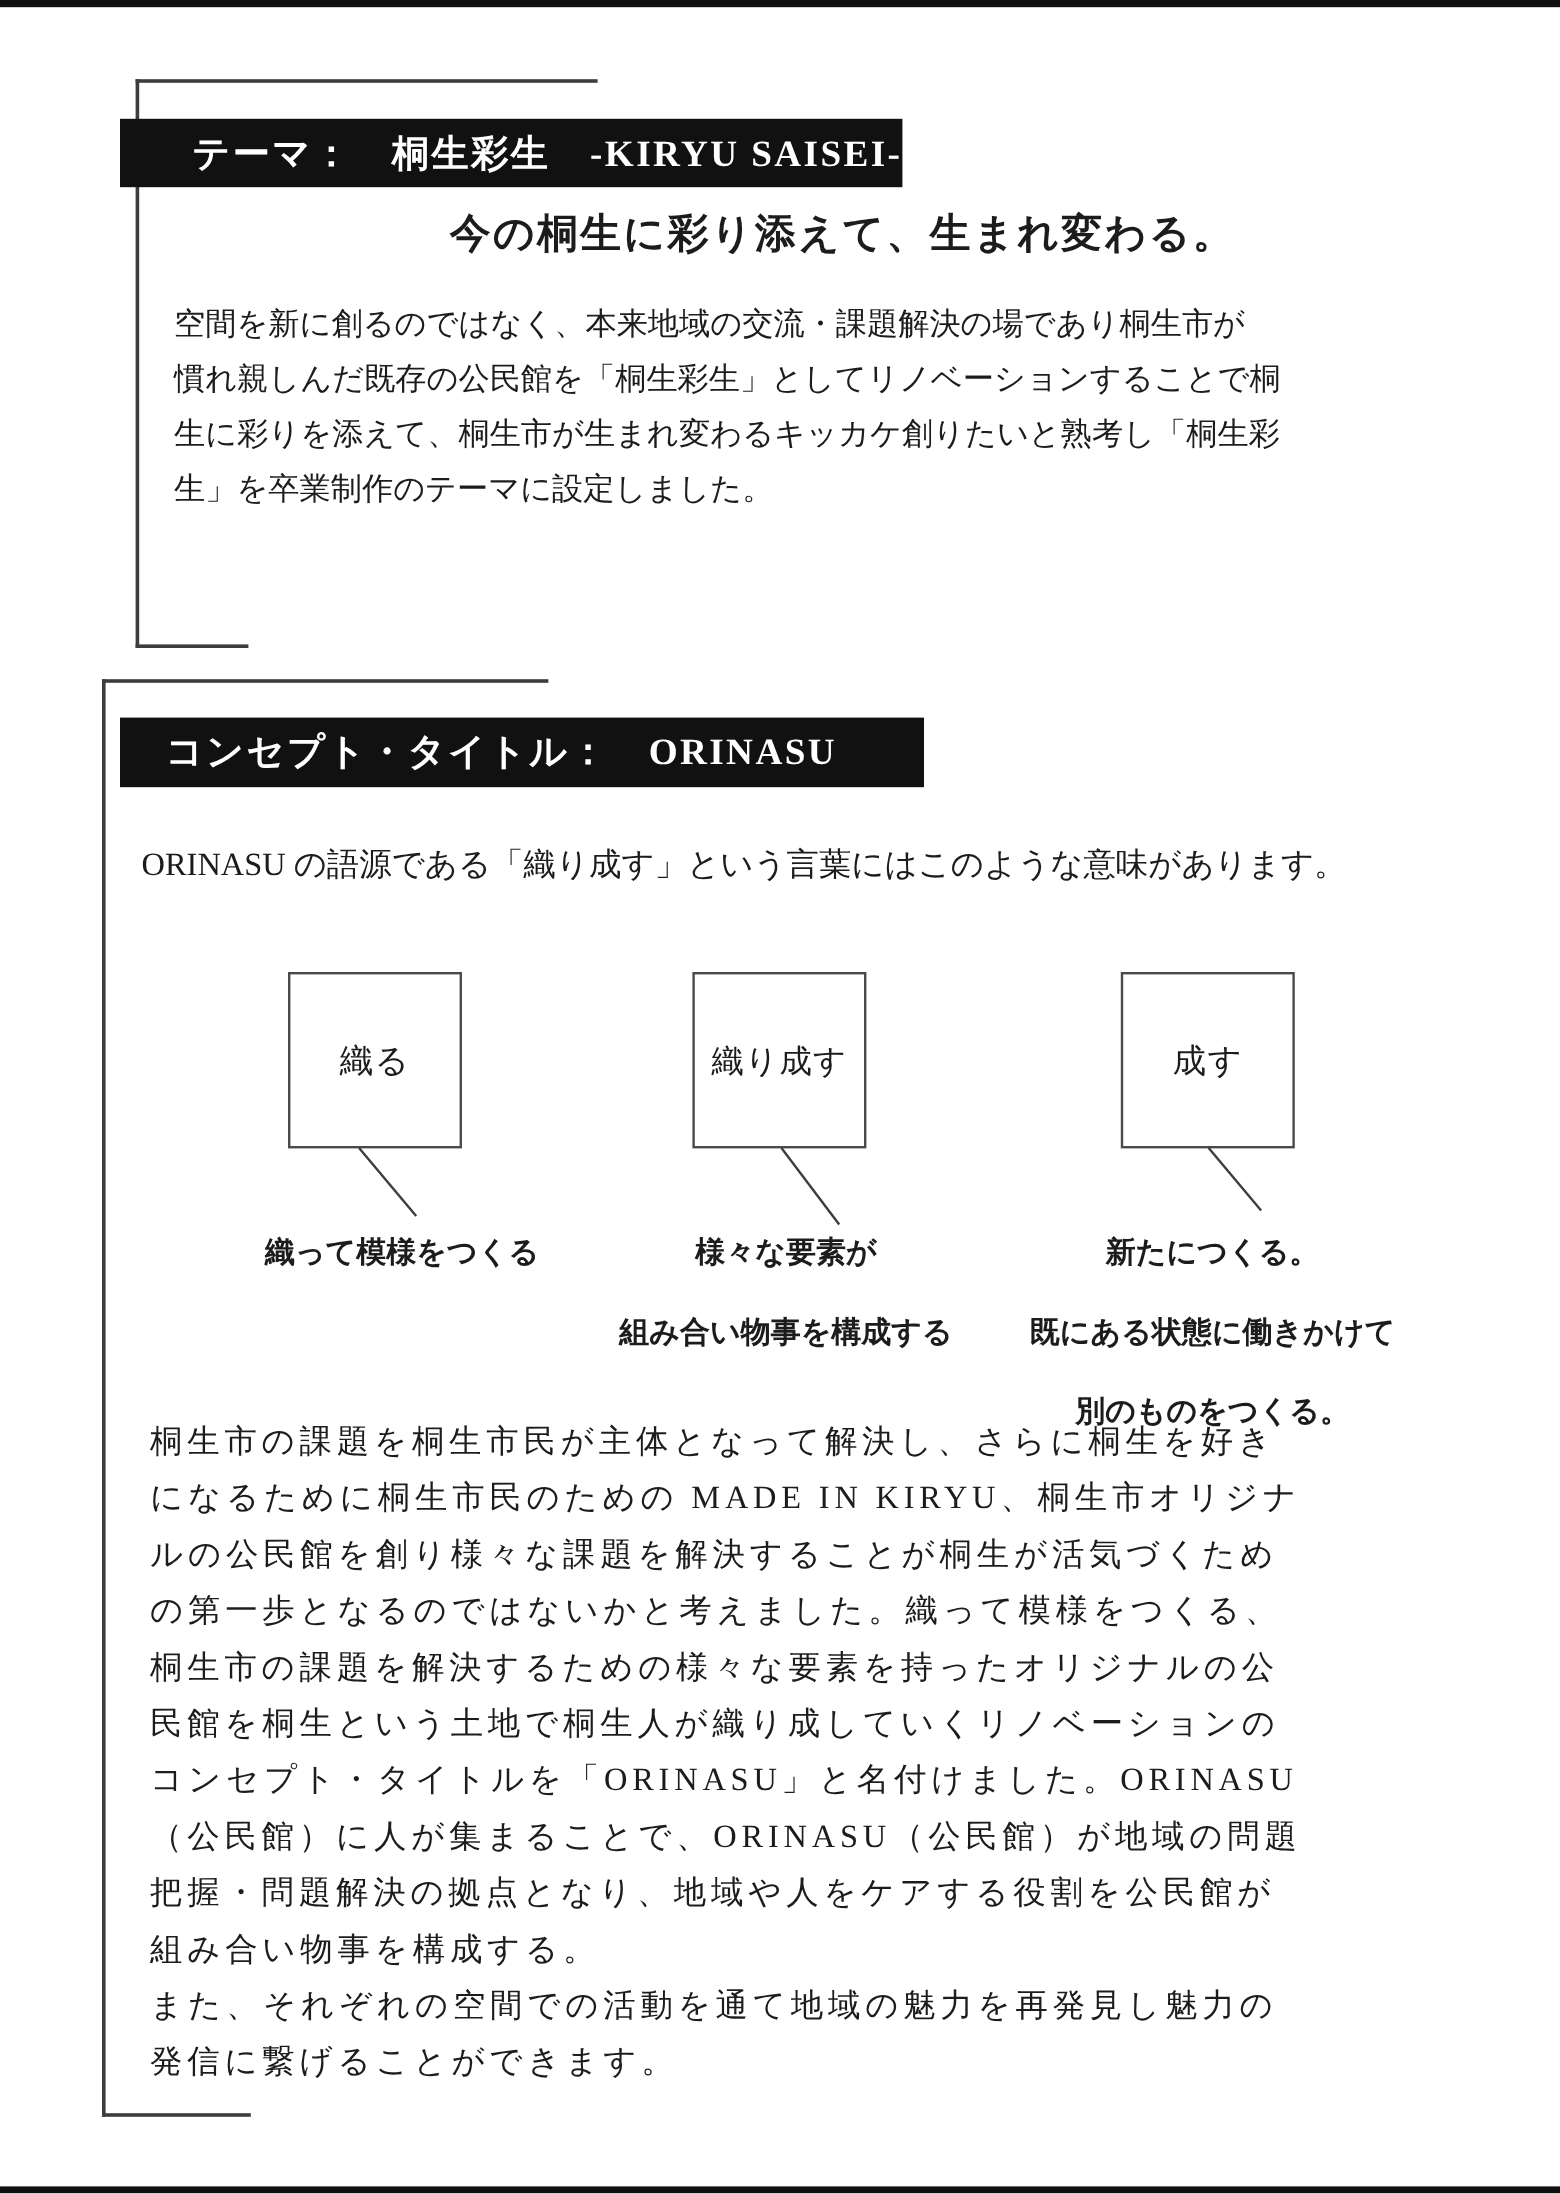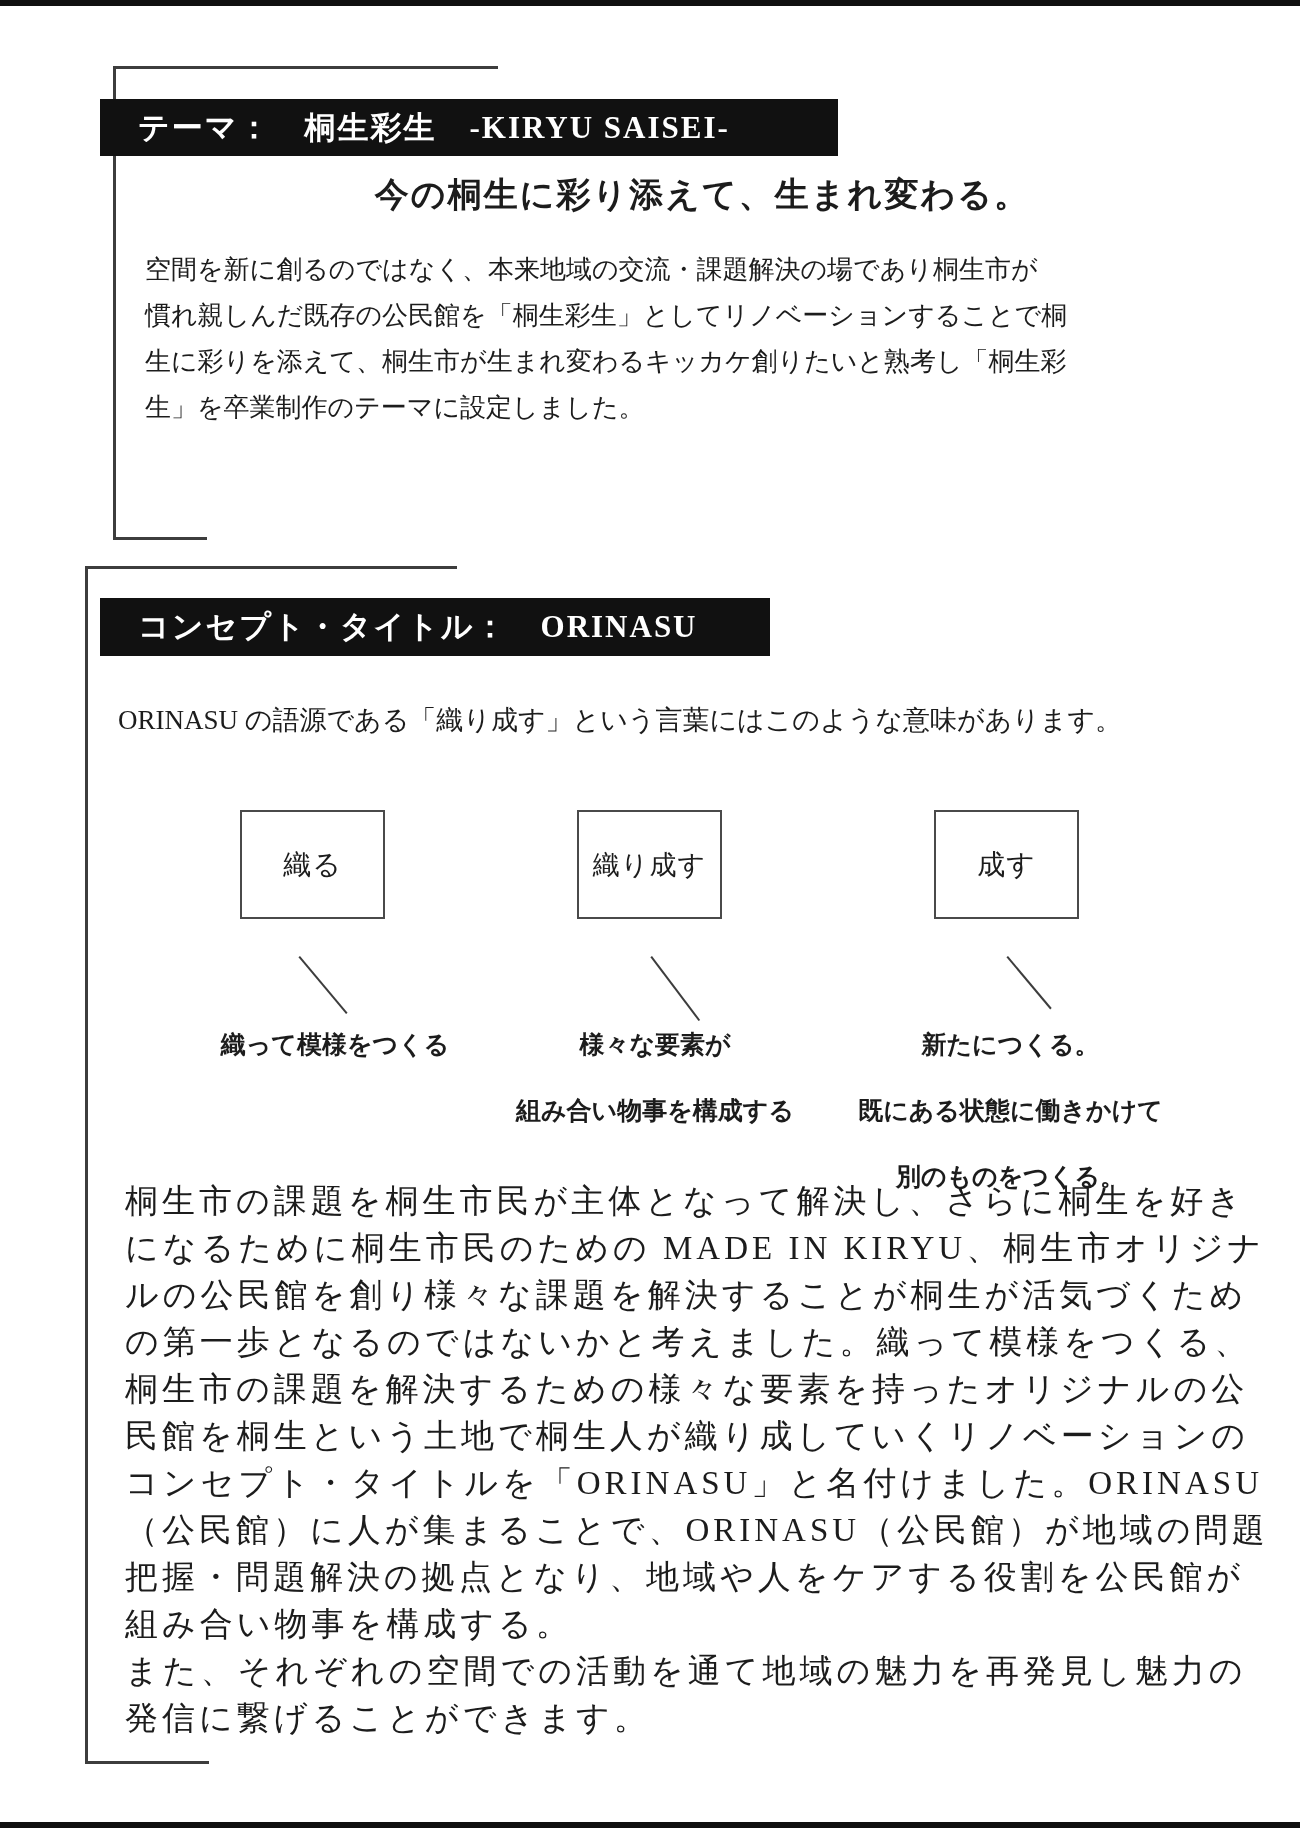--- a/index.html
+++ b/index.html
@@ -31,44 +31,44 @@
     font-size:34px;
     letter-spacing:2px;
     text-align:right;
     white-space:nowrap;
   }
   .para{position:absolute;}
   .para .pline{white-space:nowrap;}
   .theme-para{left:145px;top:247px;width:900px;font-size:26px;line-height:46px;}
   .intro-line{left:118px;top:700px;width:1010px;font-size:27px;line-height:40px;white-space:nowrap;position:absolute;}
   .term-box{
-    position:absolute;top:810px;width:145px;height:109px;
+    position:absolute;top:810px;width:145px;height:147px;
     border:2px solid #4a4a4a;box-sizing:border-box;
     display:flex;align-items:center;justify-content:center;
     font-size:28px;letter-spacing:1px;
     background:#ffffff;white-space:nowrap;
   }
   .pointer{position:absolute;width:74px;height:2px;background:#3d3d3d;transform-origin:0 0;}
   .caption{position:absolute;text-align:center;font-size:25px;font-weight:bold;}
   .caption .cline{line-height:66px;white-space:nowrap;}
-  .concept-para{left:125px;top:1178px;width:965px;font-size:33px;line-height:47px;letter-spacing:4px;}
+  .concept-para{left:125px;top:1178px;width:965px;font-size:27px;line-height:47px;letter-spacing:4px;}
 </style>
 </head>
 <body>
 
 <div class="page">
 
   <div class="edge-strip" style="top:0;height:6px;"></div>
   <div class="edge-strip" style="top:1822px;height:6px;"></div>
 
   <div class="line" style="left:113px;top:66px;width:385px;height:3px;"></div>
   <div class="line" style="left:113px;top:66px;width:3px;height:474px;"></div>
   <div class="line" style="left:113px;top:537px;width:94px;height:3px;"></div>
 
-  <div class="banner" style="left:100px;top:99px;width:738px;height:57px;">
+  <div class="banner" style="left:100px;top:99px;width:652px;height:57px;justify-content:flex-end;">
     <span>テーマ：　桐生彩生　-KIRYU SAISEI-</span>
   </div>
 
   <div class="heading" style="left:290px;top:172px;width:740px;">今の桐生に彩り添えて、生まれ変わる。</div>
 
   <div class="para theme-para">
     <div class="pline">空間を新に創るのではなく、本来地域の交流・課題解決の場であり桐生市が</div>
     <div class="pline">慣れ親しんだ既存の公民館を「桐生彩生」としてリノベーションすることで桐</div>
     <div class="pline">生に彩りを添えて、桐生市が生まれ変わるキッカケ創りたいと熟考し「桐生彩</div>
     <div class="pline">生」を卒業制作のテーマに設定しました。</div>

